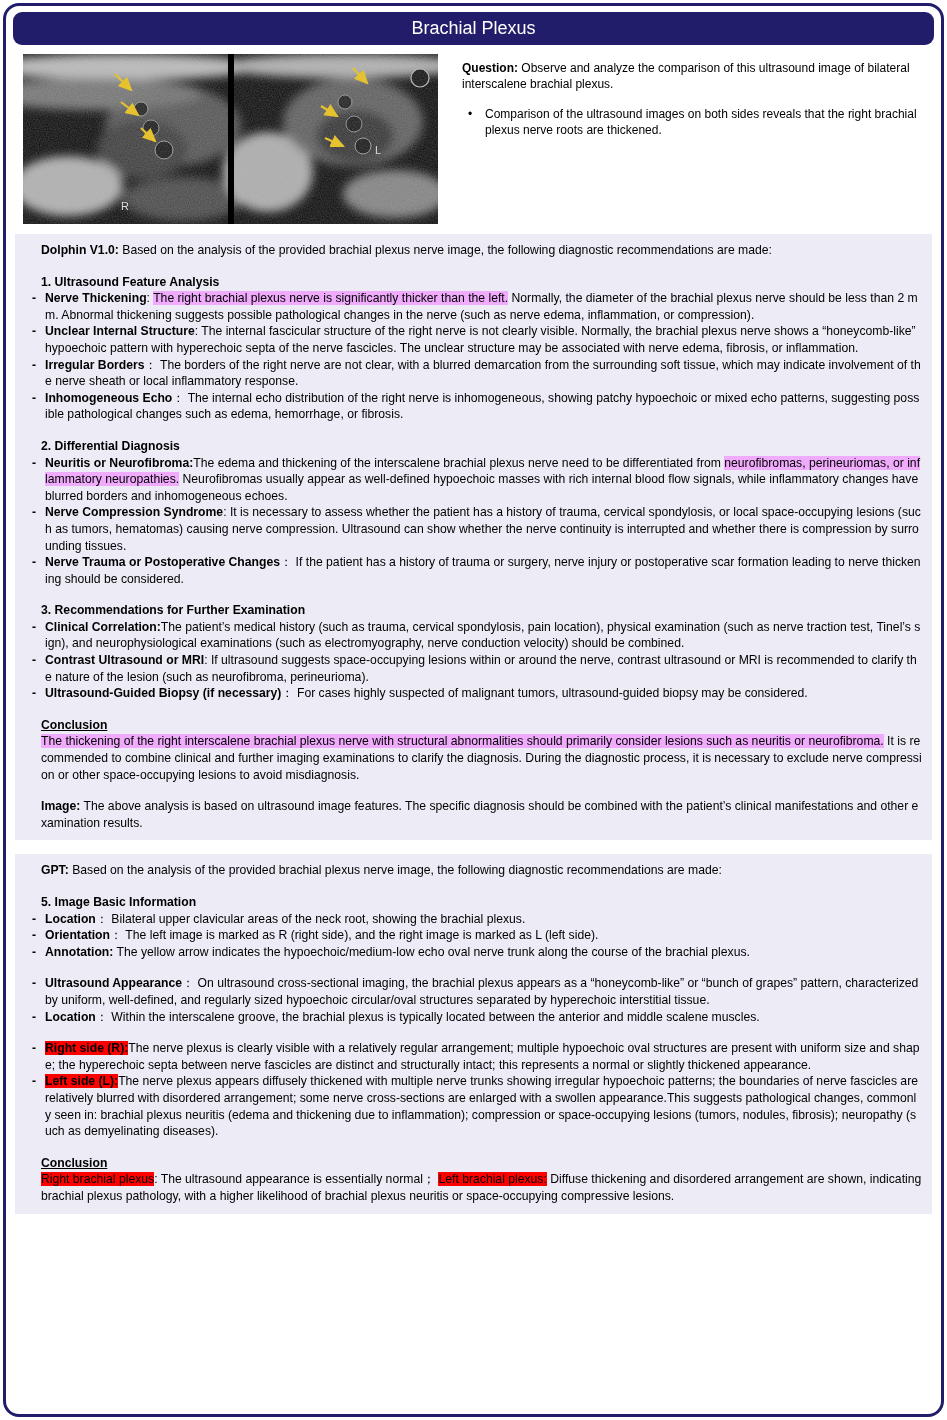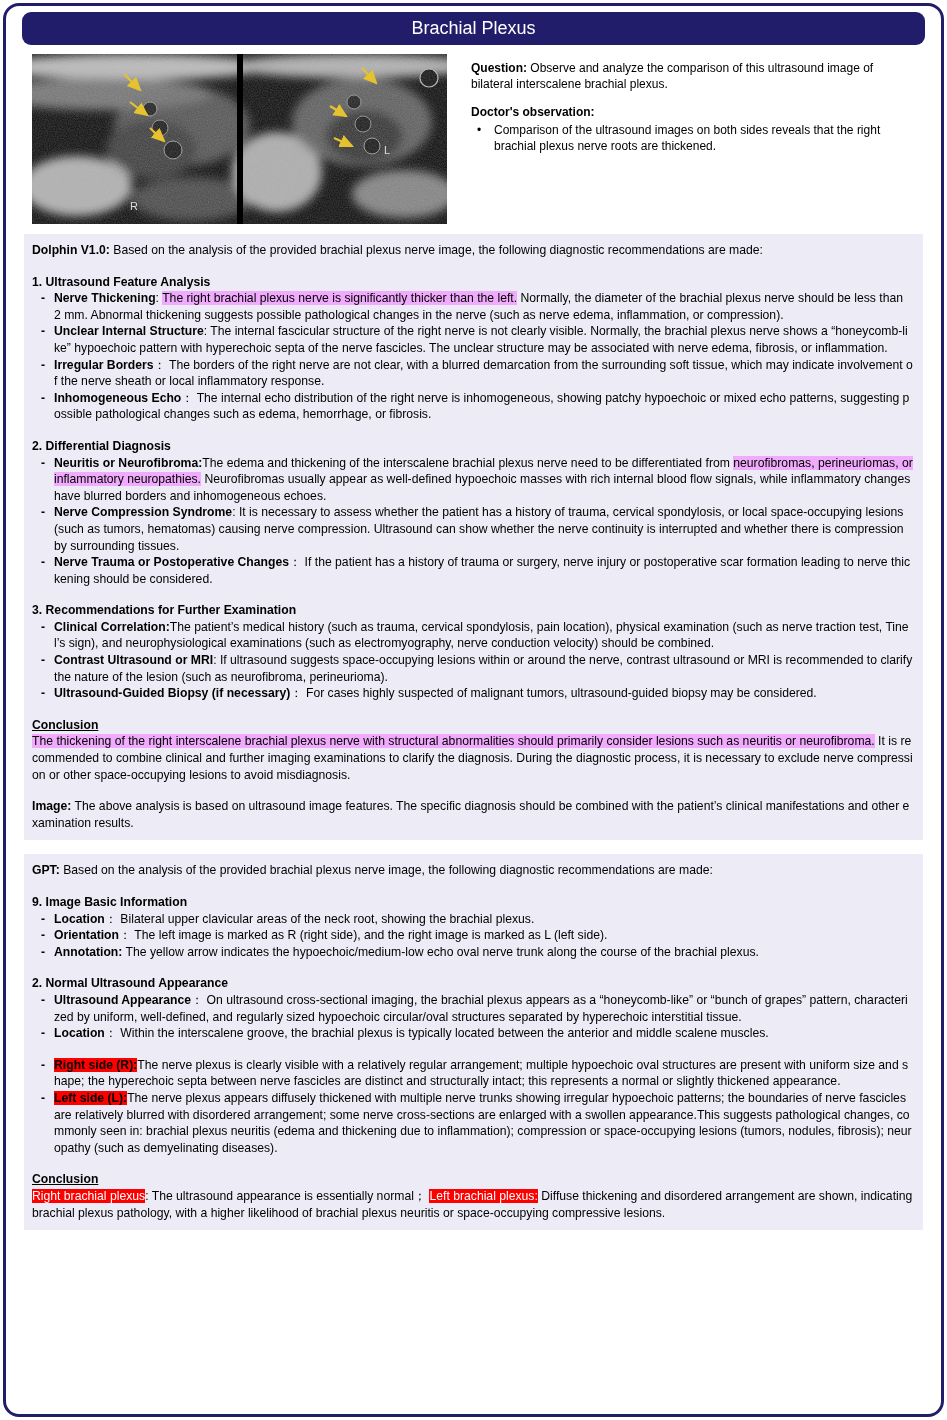--- a/index.html
+++ b/index.html
@@ -1,35 +1,35 @@
 <!DOCTYPE html>
 <html><head>
 <meta charset="utf-8">
 <style>
   *{box-sizing:border-box;margin:0;padding:0;}
   html,body{background:#fff;}
   body{width:947px;height:1420px;font-family:"Liberation Sans",sans-serif;color:#000;overflow:hidden;}
-  .page{width:941px;height:1414px;margin:3px;border:3px solid #211d6b;border-radius:16px;background:#fff;padding:6px 16px;overflow:hidden;}
+  .page{width:941px;height:1414px;margin:3px;border:3px solid #211d6b;border-radius:16px;background:#fff;padding:6px 7px;overflow:hidden;}
   .title-bar{height:33px;background:#211d6b;border-radius:9px;color:#fff;display:flex;align-items:center;justify-content:center;font-size:18px;}
   .top-row{display:flex;gap:24px;padding:9px 8px 4px 10px;}
   .us-wrap{flex:none;width:415px;height:170px;background:#000;}
   .qa{flex:1;font-size:12px;line-height:1.34;padding-top:6px;padding-right:4px;}
   .qa-gap{height:12px;}
   .b{font-weight:bold;}
   .u{text-decoration:underline;}
-  .wt{color:#ffffff;}
+  .wt{color:#000000;}
   .hl-y{background:#f0abfc;}
   .hl-r{background:#fe0000;text-align:center;}
   .obs-row{display:flex;padding-left:6px;margin-top:2px;}
   .obs-dot{flex:none;width:17px;}
   .obs-text{flex:1;}
   .panel{margin:6px 2px 0 2px;background:#edecf6;padding:8px 10px 9px 8px;font-size:12.2px;line-height:1.36;word-break:break-all;}
   .panel + .panel{margin-top:14px;}
   .spacer{height:15px;}
-  .para{min-height:16px;}
+  .para{min-height:16px;margin-left:18px;}
   .bullet{display:flex;}
   .dash{flex:none;width:22px;padding-left:9px;font-weight:bold;}
   .bbody{flex:1;}
 </style>
 </head>
 <body>
 
 <div class="page">
 
   <div class="title-bar">Brachial Plexus</div>
@@ -84,21 +84,20 @@
           <line x1="302" y1="84" x2="320" y2="92"></line>
         </g>
         <text x="98" y="156" fill="#dddddd" font-size="11">R</text>
         <text x="352" y="100" fill="#dddddd" font-size="11">L</text>
       </svg>
     </div>
 
     <div class="qa">
       <p><span class="b">Question:</span><span> Observe and analyze the comparison of this ultrasound image of bilateral interscalene brachial plexus.</span></p>
       <div class="qa-gap"></div>
-      <p class="b">Doctor's observation:</p>
       <div class="obs-row">
         <span class="obs-dot">•</span>
         <span class="obs-text">Comparison of the ultrasound images on both sides reveals that the right brachial plexus nerve roots are thickened.</span>
       </div>
     </div>
 
   </div>
 
   <section class="panel">
       <div class="para"><span class="seg b">Dolphin V1.0:</span><span class="seg"> Based on the analysis of the provided brachial plexus nerve image, the following diagnostic recommendations are made:</span></div>
@@ -151,35 +150,34 @@
       <div class="spacer"></div>
       <div class="para"><span class="seg b u">Conclusion</span></div>
       <div class="para"><span class="seg hl-y">The thickening of the right interscalene brachial plexus nerve with structural abnormalities should primarily consider lesions such as neuritis or neurofibroma.</span><span class="seg"> It is recommended to combine clinical and further imaging examinations to clarify the diagnosis. During the diagnostic process, it is necessary to exclude nerve compression or other space-occupying lesions to avoid misdiagnosis.</span></div>
       <div class="spacer"></div>
       <div class="para"><span class="seg b">Image:</span><span class="seg"> The above analysis is based on ultrasound image features. The specific diagnosis should be combined with the patient’s clinical manifestations and other examination results.</span></div>
     </section>
 
   <section class="panel">
       <div class="para"><span class="seg b">GPT:</span><span class="seg"> Based on the analysis of the provided brachial plexus nerve image, the following diagnostic recommendations are made:</span></div>
       <div class="spacer"></div>
-      <div class="para"><span class="seg b">9. Image Basic Information</span></div>
+      <div class="para"><span class="seg b">5. Image Basic Information</span></div>
       <div class="bullet">
         <span class="dash">-</span>
         <span class="bbody"><span class="seg b">Location</span><span class="seg">： Bilateral upper clavicular areas of the neck root, showing the brachial plexus.</span></span>
       </div>
       <div class="bullet">
         <span class="dash">-</span>
         <span class="bbody"><span class="seg b">Orientation</span><span class="seg">： The left image is marked as R (right side), and the right image is marked as L (left side).</span></span>
       </div>
       <div class="bullet">
         <span class="dash">-</span>
         <span class="bbody"><span class="seg b">Annotation:</span><span class="seg"> The yellow arrow indicates the hypoechoic/medium-low echo oval nerve trunk along the course of the brachial plexus.</span></span>
       </div>
       <div class="spacer"></div>
-      <div class="para"><span class="seg b">2. Normal Ultrasound Appearance</span></div>
       <div class="bullet">
         <span class="dash">-</span>
         <span class="bbody"><span class="seg b">Ultrasound Appearance</span><span class="seg">： On ultrasound cross-sectional imaging, the brachial plexus appears as a “honeycomb-like” or “bunch of grapes” pattern, characterized by uniform, well-defined, and regularly sized hypoechoic circular/oval structures separated by hyperechoic interstitial tissue.</span></span>
       </div>
       <div class="bullet">
         <span class="dash">-</span>
         <span class="bbody"><span class="seg b">Location</span><span class="seg">： Within the interscalene groove, the brachial plexus is typically located between the anterior and middle scalene muscles.</span></span>
       </div>
       <div class="spacer"></div>
       <div class="bullet">

